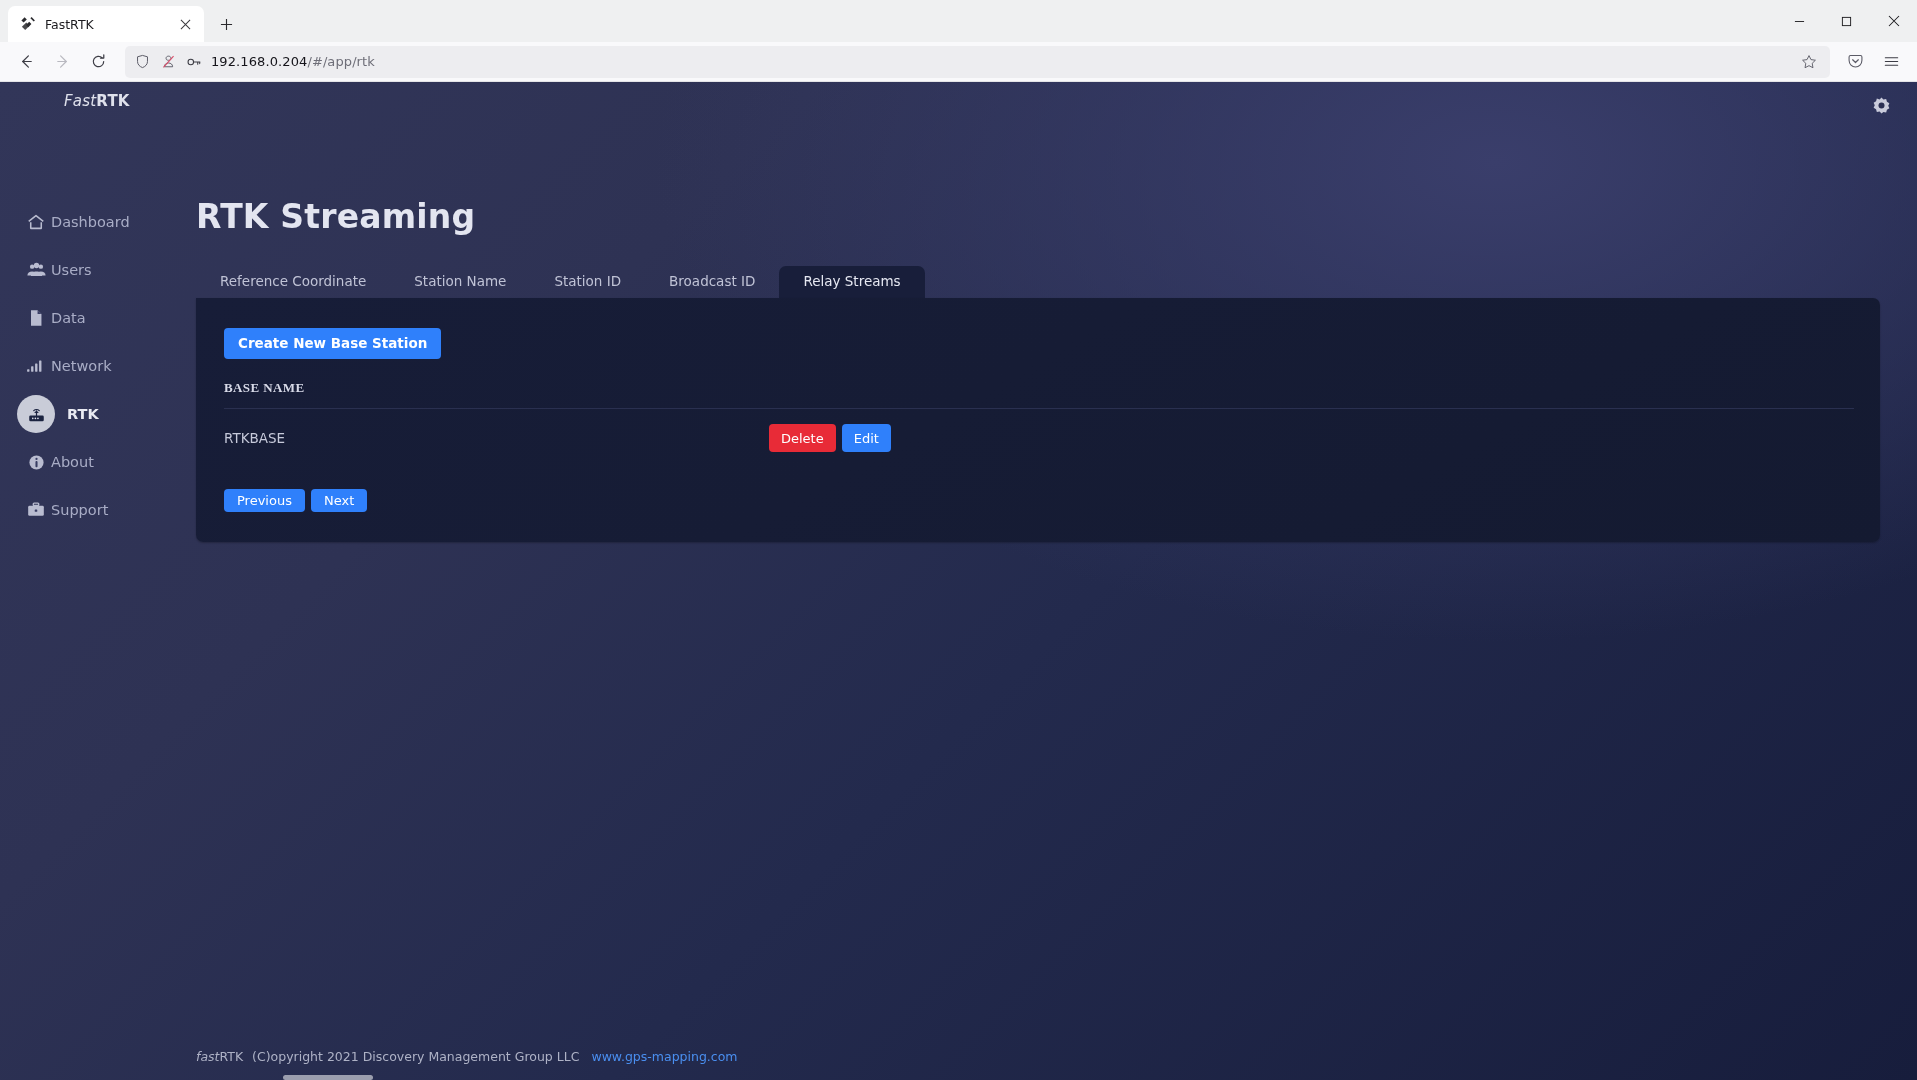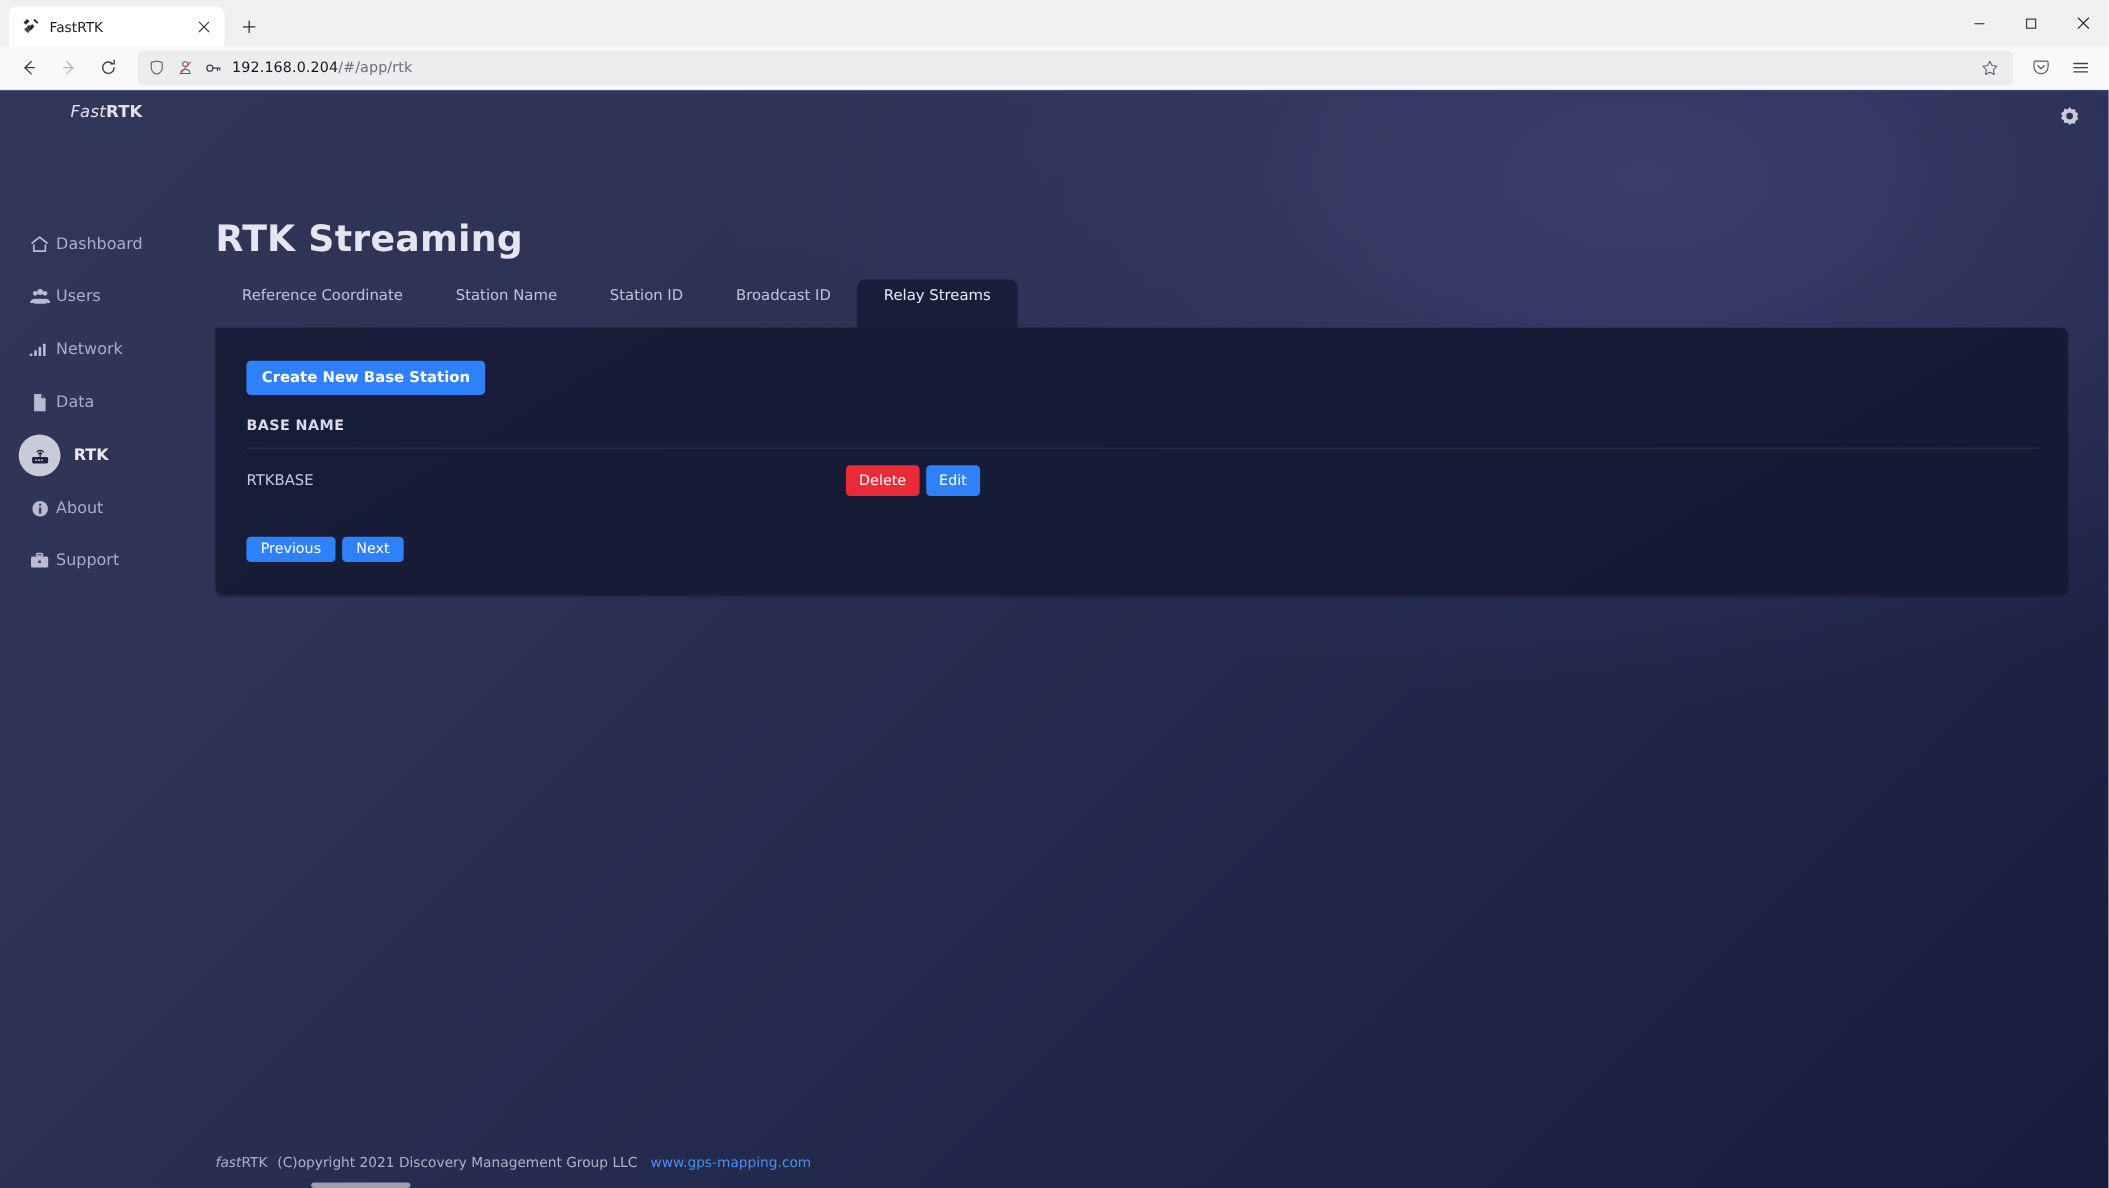--- a/index.html
+++ b/index.html
@@ -110,21 +110,21 @@
 
   .content { flex: 1 1 auto; padding-right: 37px; position: relative; }
 
   .page-title {
     font-size: 33px; font-weight: 700; color: #e3e5f0; letter-spacing: .2px;
     margin: 74px 0 0 0; line-height: 1;
   }
 
   .tabs { display: flex; align-items: flex-end; margin-top: 31px; height: 34px; }
   .tabitem {
-    font-size: 13.5px; color: #c0c3d6; padding: 9px 24px 22px 24px; line-height: 1;
+    font-size: 13.5px; color: #c0c3d6; padding: 9px 24px 10px 24px; line-height: 1;
     border-radius: 7px 7px 0 0;
   }
   .tabitem.active { background: #181e3a; color: #e6e8f2; }
 
   .panel {
     background: linear-gradient(150deg, #171d38 0%, #161c35 45%, #141a31 100%);
     border-radius: 0 7px 7px 7px; min-height: 230px; padding: 30px 0 0 0;
     position: relative; box-shadow: 0 1px 2px rgba(0,0,0,.25);
   }
   .panel-inner { padding: 0 26px 0 28px; }
@@ -134,21 +134,21 @@
     border: none; border-radius: 4px; font-size: 13.5px; color: #ffffff;
     font-family: inherit; line-height: 1; cursor: pointer;
   }
   .btn-primary { background: #2f80fb; }
   .btn-danger { background: #e82b37; }
 
   .create-btn { height: 31px; padding: 0 14px; font-weight: bold; }
 
   .table-head {
     font-size: 13px; font-weight: 700; color: #d8dae8; letter-spacing: .4px;
-    margin-top: 21px; padding-bottom: 12px;
+    margin-top: 21px; padding-bottom: 12px; font-family: Liberation Serif, serif;
   }
   .divider { height: 1px; background: #2a3050; margin-right: 26px; }
 
   .row {
     display: flex; align-items: center; height: 58px; position: relative;
   }
   .row-name { font-size: 13.5px; color: #c6c9da; }
   .row-actions {
     position: absolute; left: 545px; display: flex; gap: 6px; align-items: center;
   }
@@ -319,37 +319,37 @@
               <path d="M11.6 17.6c0-2.9 2.4-4.4 5.4-4.4s5.4 1.5 5.4 4.4z"></path>
               <path d="M5.6 18.4c0-3.4 2.8-5.2 6.4-5.2s6.4 1.8 6.4 5.2z"></path>
             </svg>
           </span>
           <span class="lbl">Users</span>
         </div>
 
         <div class="nav-item">
           <span class="ico">
             <svg viewBox="0 0 22 22" width="20" height="20" fill="#b9bcd0">
+              <path d="M5.5 2.4h7.2l4.3 4.3v12.9H5.5z"></path>
+              <path d="M12.7 2.4v4.3H17z" fill="#3a3f66"></path>
+            </svg>
+          </span>
+          <span class="lbl">Data</span>
+        </div>
+
+        <div class="nav-item">
+          <span class="ico">
+            <svg viewBox="0 0 22 22" width="20" height="20" fill="#b9bcd0">
               <rect x="1.2" y="14.6" width="2.6" height="2.6" rx=".5"></rect>
               <rect x="5.6" y="11.4" width="2.6" height="5.8" rx=".5"></rect>
               <rect x="10" y="8.2" width="2.6" height="9" rx=".5"></rect>
               <rect x="14.4" y="5" width="2.6" height="12.2" rx=".5"></rect>
             </svg>
           </span>
           <span class="lbl">Network</span>
-        </div>
-
-        <div class="nav-item">
-          <span class="ico">
-            <svg viewBox="0 0 22 22" width="20" height="20" fill="#b9bcd0">
-              <path d="M5.5 2.4h7.2l4.3 4.3v12.9H5.5z"></path>
-              <path d="M12.7 2.4v4.3H17z" fill="#3a3f66"></path>
-            </svg>
-          </span>
-          <span class="lbl">Data</span>
         </div>
 
         <div class="nav-item active">
           <span class="ico">
             <svg viewBox="0 0 26 26" width="21" height="21">
               <rect x="4" y="14.2" width="18" height="7.2" rx="1.6" fill="#1b2340"></rect>
               <circle cx="8.4" cy="17.8" r="1" fill="#dfe1ec"></circle>
               <circle cx="11.6" cy="17.8" r="1" fill="#dfe1ec"></circle>
               <circle cx="14.8" cy="17.8" r="1" fill="#dfe1ec"></circle>
               <path d="M13 14.2V8.6" stroke="#1b2340" stroke-width="1.5" fill="none" stroke-linecap="round"></path>

